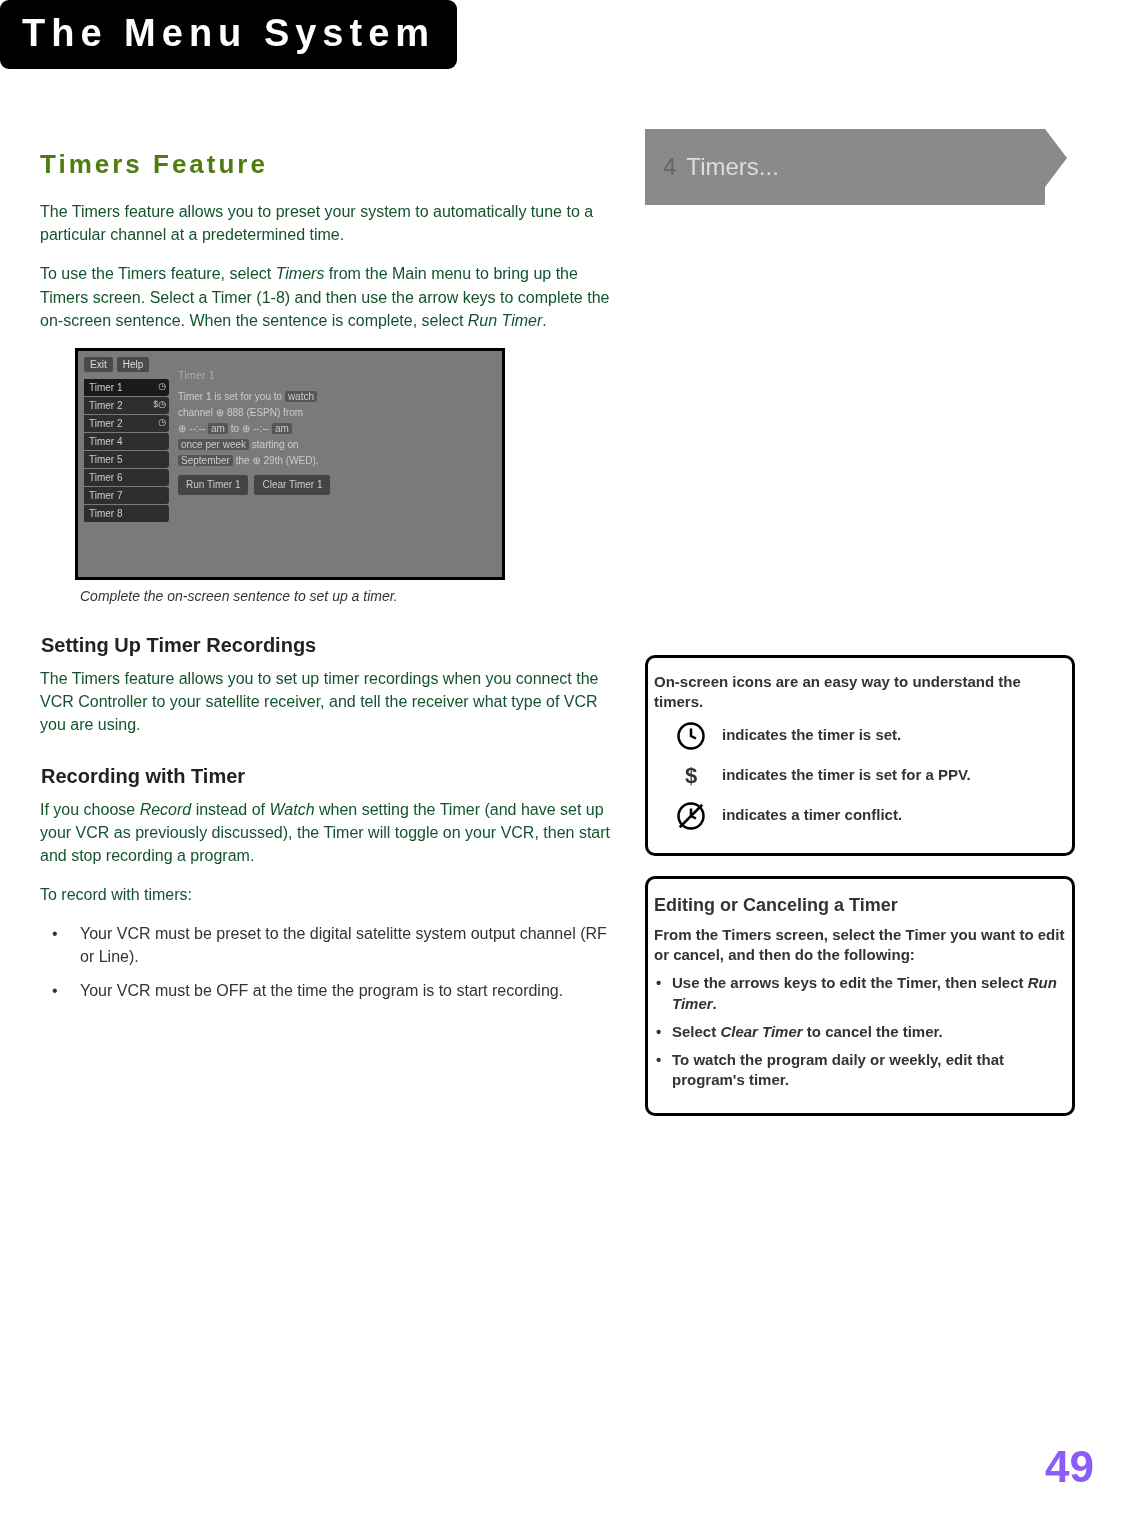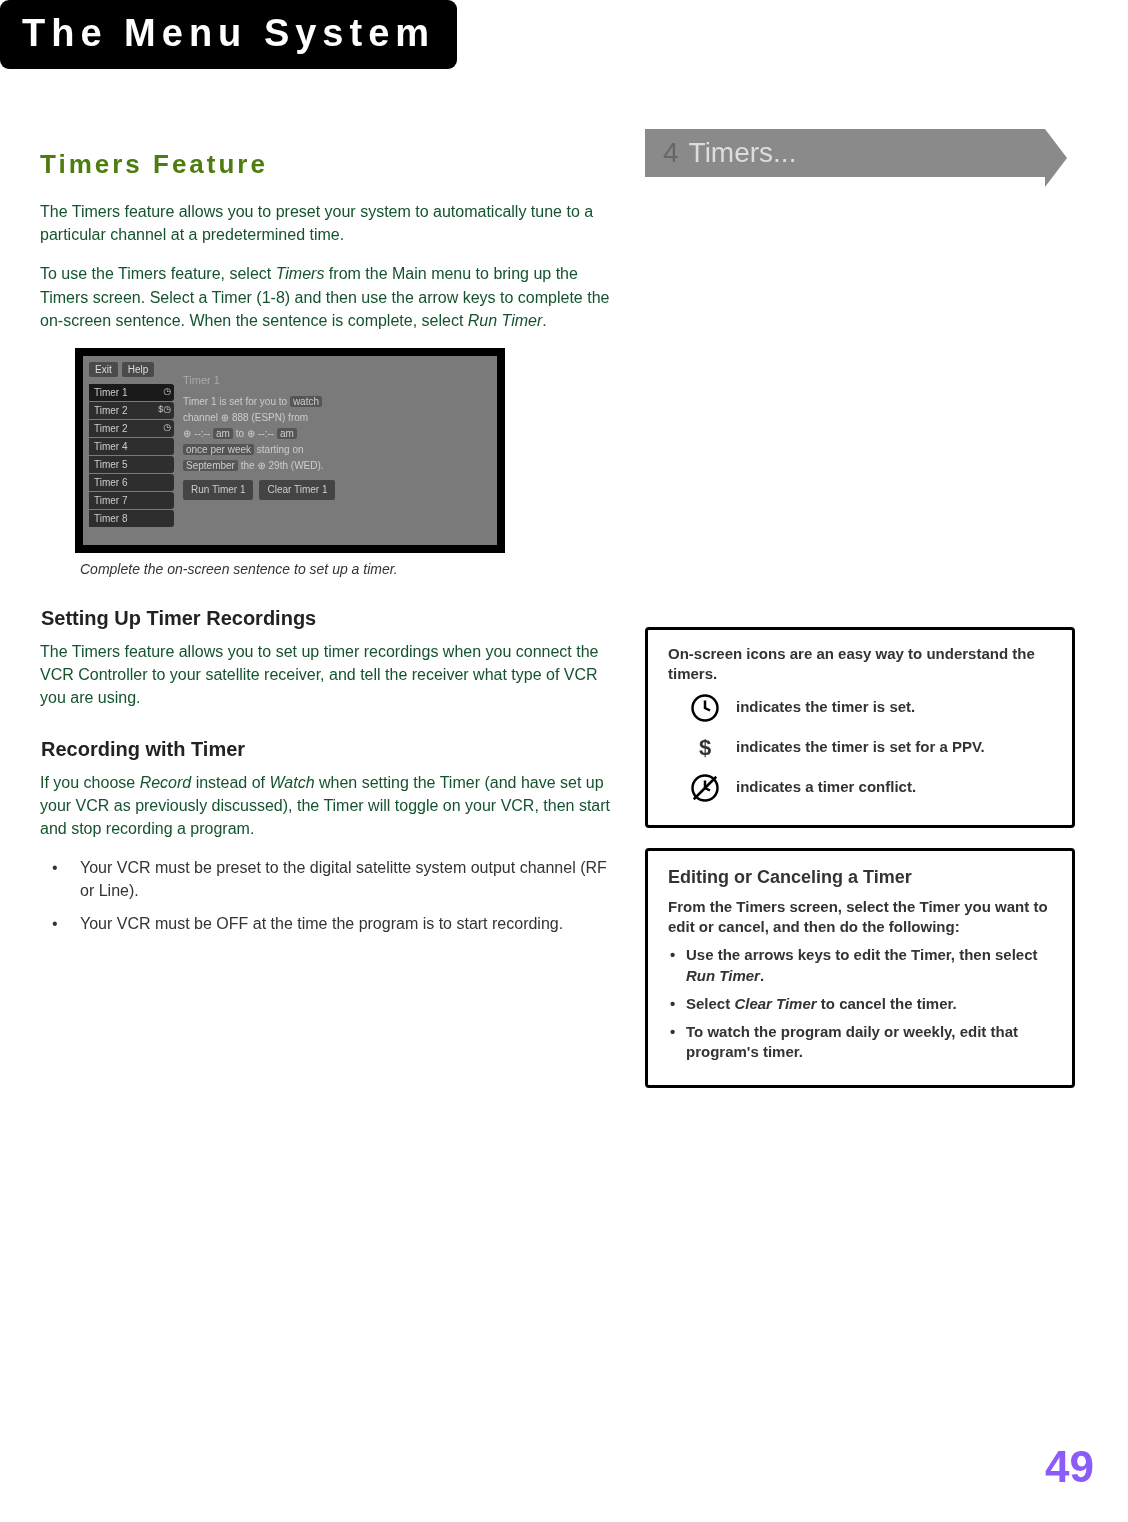--- a/index.html
+++ b/index.html
@@ -78,22 +78,22 @@
   }
   ul.bullets li::before {
     content: "•";
     position: absolute;
     left: 12px;
     top: 0;
   }
   
   .tv-screenshot {
     width: 430px;
-    height: 205px;
-    border: 8px solid #000000;
+    height: 232px;
+    border: 3px solid #000000;
     background: #7a7a7a;
     margin: 8px 0 0 35px;
     position: relative;
     overflow: hidden;
     font-size: 11px;
     color: #ddd;
   }
   .tv-topbar {
     position: absolute;
     top: 6px; left: 6px;
@@ -143,42 +143,42 @@
   .tv-action-btn {
     background: #444;
     padding: 2px 8px;
     border-radius: 2px;
     font-size: 10px;
   }
   
   .timers-banner {
     background: #8a8a8a;
     color: #ddd;
-    font-size: 28px;
-    padding: 8px 18px;
+    font-size: 24px;
+    padding: 24px 18px;
     position: relative;
     margin-bottom: 450px;
     width: 400px;
   }
   .timers-banner::after {
     content: "";
     position: absolute;
     right: -22px;
     top: 0;
     width: 0; height: 0;
     border-top: 29px solid transparent;
     border-bottom: 29px solid transparent;
     border-left: 22px solid #8a8a8a;
   }
   .timers-banner .num { color: #666; margin-right: 10px; }
   
   .callout {
     border: 3px solid #000;
-    border-radius: 4px;
-    padding: 14px 20px;
+    border-radius: 10px;
+    padding: 14px 6px;
     margin-bottom: 20px;
     font-size: 15px;
     line-height: 1.35;
   }
   .callout .c-title {
     font-weight: bold;
     font-size: 18px;
     margin-bottom: 8px;
   }
   .icon-row {
@@ -272,20 +272,21 @@
 
     <div class="caption">Complete the on-screen sentence to set up a timer.</div>
 
     <div class="sub-heading">Setting Up Timer Recordings</div>
     <p class="body-text">The Timers feature allows you to set up timer recordings when you connect the VCR Controller to your satellite receiver, and tell the receiver what type of VCR you are using.</p>
 
     <div class="sub-heading">Recording with Timer</div>
     <p class="body-text">
       <span>If you choose </span><span class="ital">Record</span><span> instead of </span><span class="ital">Watch</span><span> when setting the Timer (and have set up your VCR as previously discussed), the Timer will toggle on your VCR, then start and stop recording a program.</span>
     </p>
+    <p class="body-text">To record with timers:</p>
     <ul class="bullets">
       <li>Your VCR must be preset to the digital satelitte system output channel (RF or Line).</li>
       <li>Your VCR must be OFF at the time the program is to start recording.</li>
     </ul>
 
   </div>
 
   <div class="right-col">
 
     <div class="timers-banner">

